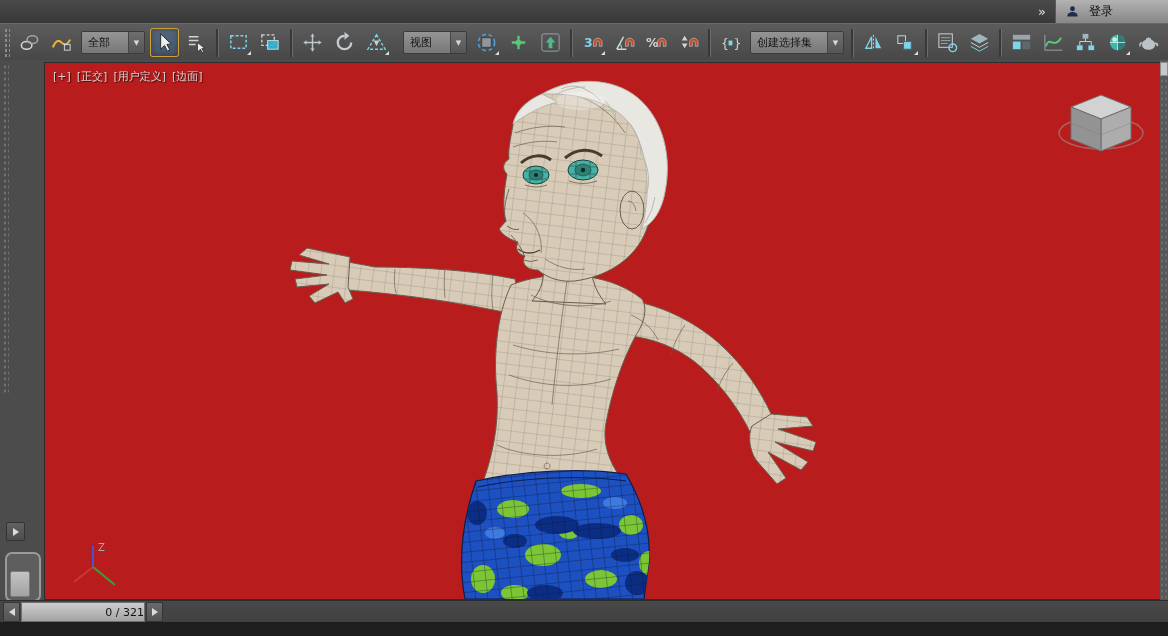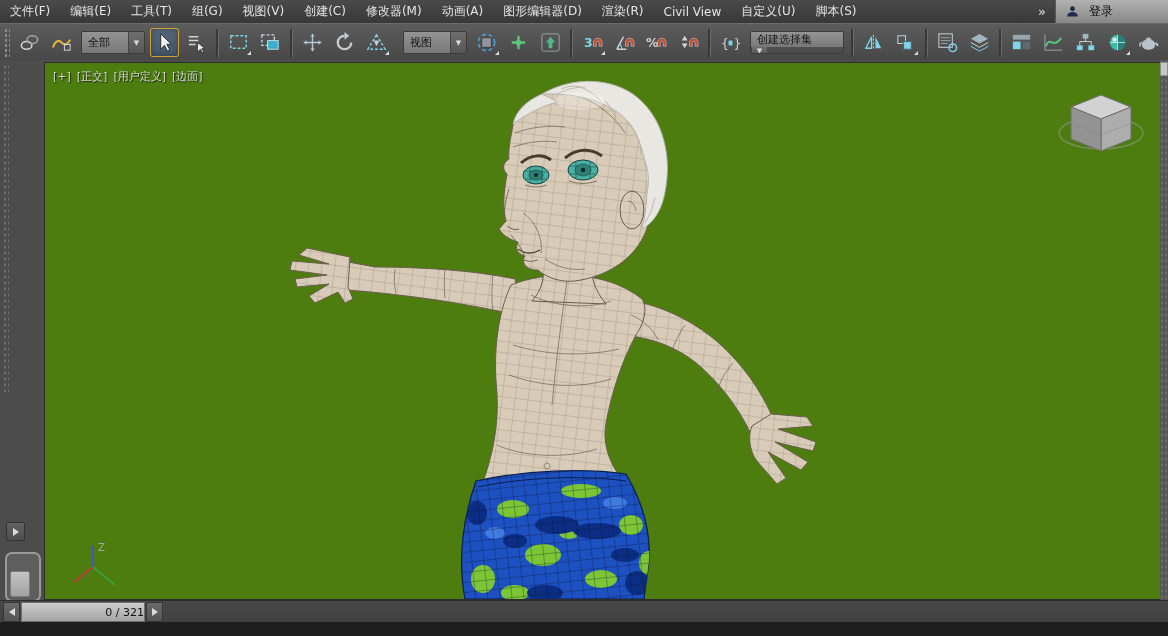--- a/index.html
+++ b/index.html
@@ -68,21 +68,21 @@
     background-image:radial-gradient(#6f6f6f 1px,transparent 1.2px);background-size:4px 6px;}
   .expand-btn{position:absolute;left:6px;top:462px;width:17px;height:17px;
     background:linear-gradient(#626262,#4d4d4d);border:1px solid #333;border-radius:2px;
     display:flex;align-items:center;justify-content:center;}
   .layout-tab{position:absolute;left:5px;top:492px;width:32px;height:46px;
     border:2px solid #9a9a9a;border-radius:7px;background:#5e5e5e;overflow:hidden;}
   .layout-tab-inner{position:absolute;left:3px;bottom:3px;width:18px;height:24px;
     background:linear-gradient(#c4c4c4,#a2a2a2);border:1px solid #7b7b7b;border-radius:2px;}
 
   .viewport{position:absolute;left:44px;top:2px;width:1116px;height:536px;
-    background:#4d7c0f;border:1px solid #2d2d2d;box-sizing:content-box;overflow:hidden;}
+    background:#b91c1c;border:1px solid #2d2d2d;box-sizing:content-box;overflow:hidden;}
   .vp-label{position:absolute;left:8px;top:6px;font-size:11px;color:#d6d6d6;z-index:5;
     text-shadow:1px 1px 1px rgba(0,0,0,.7);}
   .vp-label span{margin-right:6px;}
   .character{position:absolute;left:0;top:0;z-index:1;}
   .viewcube{position:absolute;left:1004px;top:14px;z-index:4;}
   .axis{position:absolute;left:12px;bottom:6px;z-index:4;}
 
   .right-strip{position:absolute;right:0;top:0;width:8px;height:100%;
     background:#575757;
     background-image:radial-gradient(#6d6d6d 1px,transparent 1.2px);background-size:4px 6px;}
@@ -100,35 +100,20 @@
   .tri-r{width:0;height:0;border-top:4px solid transparent;border-bottom:4px solid transparent;border-left:6px solid #dcdcdc;}
   .tri-l{width:0;height:0;border-top:4px solid transparent;border-bottom:4px solid transparent;border-right:6px solid #dcdcdc;}
   .status-bar{position:absolute;top:622px;left:0;right:0;height:14px;background:#1e1e1e;}
 </style>
 </head>
 <body>
 
 <div class="app">
 
   <div class="menu-bar">
-    <div class="menu-items" id="menu-items">
-        <div class="menu-item">文件(F)</div>
-        <div class="menu-item">编辑(E)</div>
-        <div class="menu-item">工具(T)</div>
-        <div class="menu-item">组(G)</div>
-        <div class="menu-item">视图(V)</div>
-        <div class="menu-item">创建(C)</div>
-        <div class="menu-item">修改器(M)</div>
-        <div class="menu-item">动画(A)</div>
-        <div class="menu-item">图形编辑器(D)</div>
-        <div class="menu-item">渲染(R)</div>
-        <div class="menu-item">Civil View</div>
-        <div class="menu-item">自定义(U)</div>
-        <div class="menu-item">脚本(S)</div>
-      </div>
     <div class="menu-right">
       <div class="overflow">»</div>
       <div class="login">
         <svg viewBox="0 0 16 16">
           <circle cx="8" cy="4.6" r="3" fill="#1c2b4e"></circle>
           <path d="M1.5 14 a6.5 5.4 0 0 1 13 0 Z" fill="#1c2b4e"></path>
         </svg>
         <span>登录</span>
       </div>
     </div>
@@ -242,21 +227,21 @@
         </svg>
       </div>
       <div class="tb-sep"></div>
       <div class="tb-btn">
         <svg viewBox="0 0 24 24">
           <text x="2" y="17" font-size="13" fill="#cfd6da">{</text>
           <text x="15" y="17" font-size="13" fill="#cfd6da">}</text>
           <rect x="10" y="10" width="4" height="5" fill="#7fd4e8"></rect>
         </svg>
       </div>
-      <div class="tb-dd" style="width: 92px; flex-direction: column;">
+      <div class="tb-dd" style="width: 92px;">
         <div class="val">创建选择集</div>
         <div class="arr">▼</div>
       </div>
       <div class="tb-sep"></div>
       <div class="tb-btn">
         <svg viewBox="0 0 24 24">
           <path d="M10 6 L4 18 H10 Z" fill="none" stroke="#7fd4e8" stroke-width="1.4"></path>
           <path d="M14 6 L20 18 H14 Z" fill="#7fd4e8"></path>
           <path d="M12 4 v16" stroke="#cfd6da" stroke-dasharray="2 2"></path>
         </svg>

